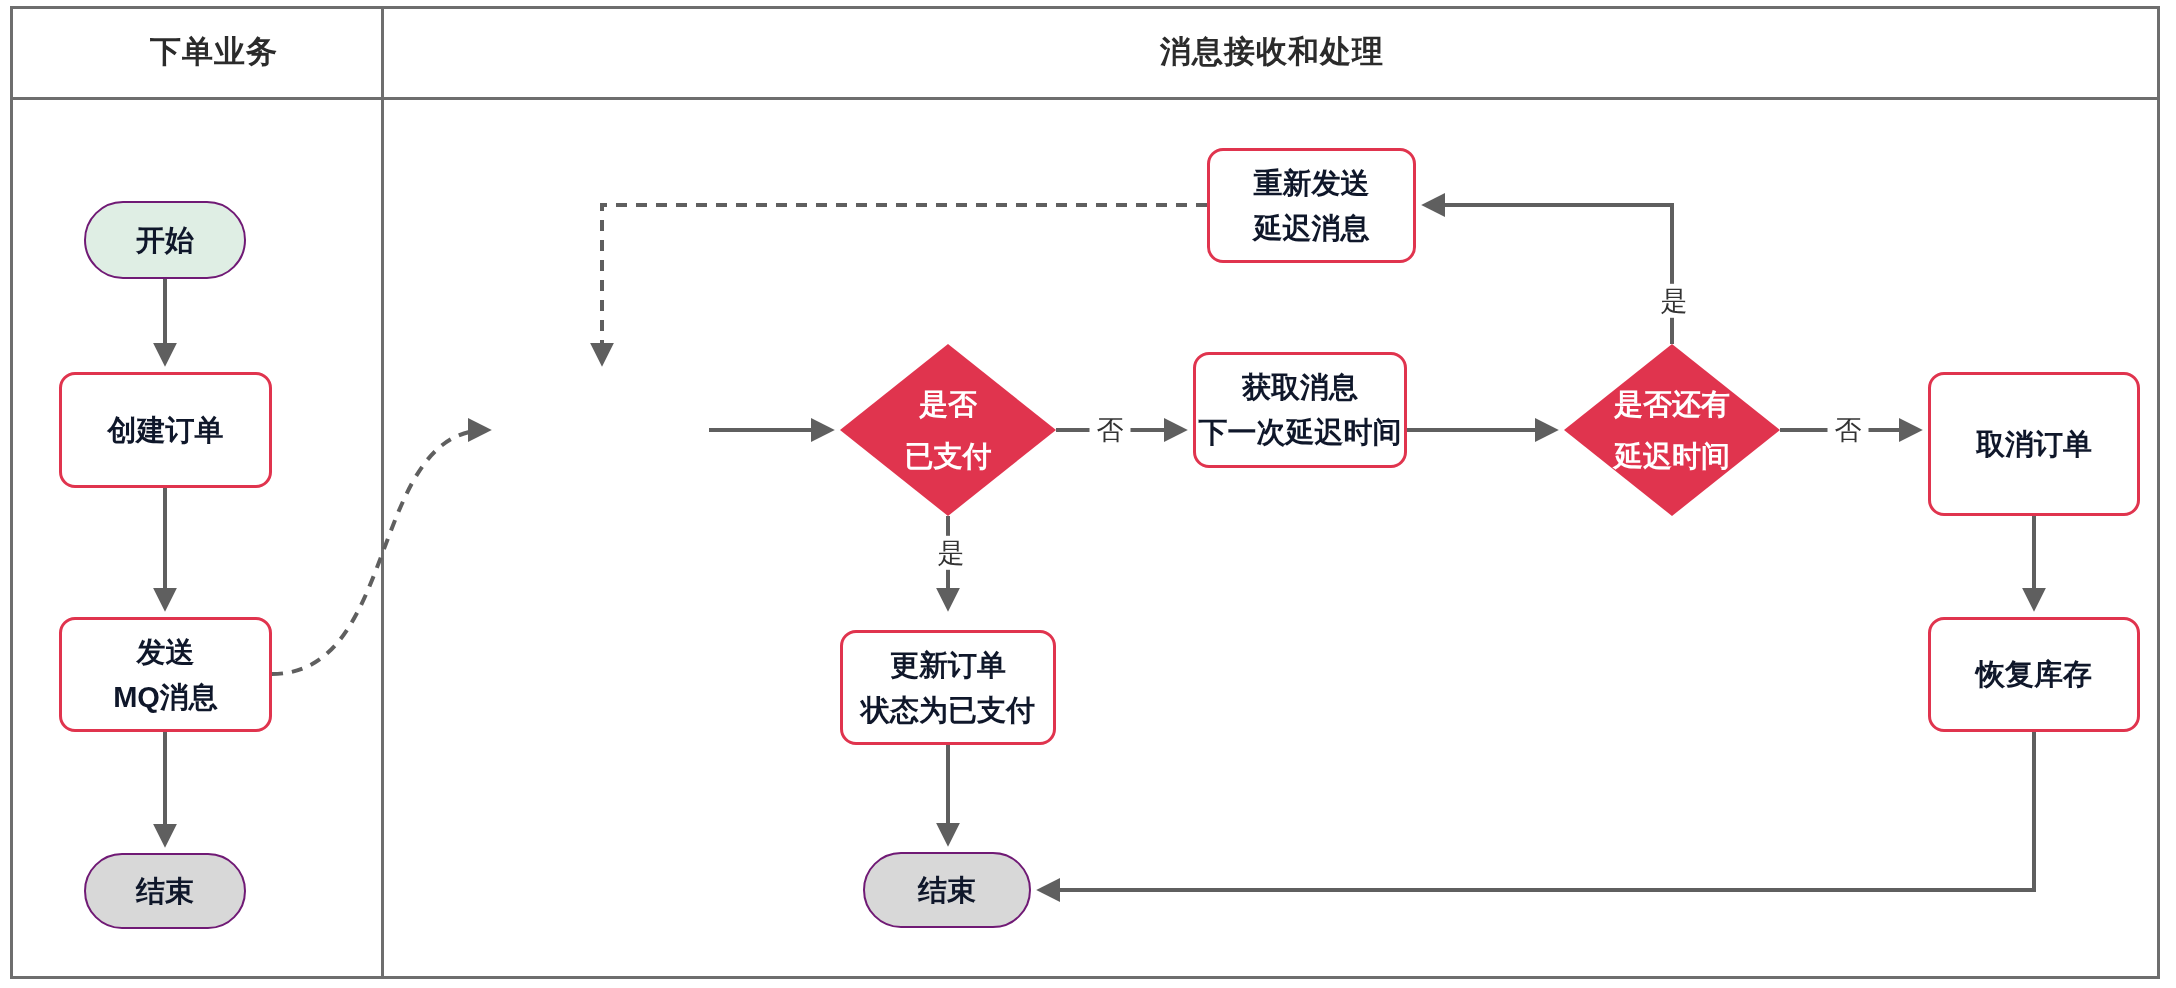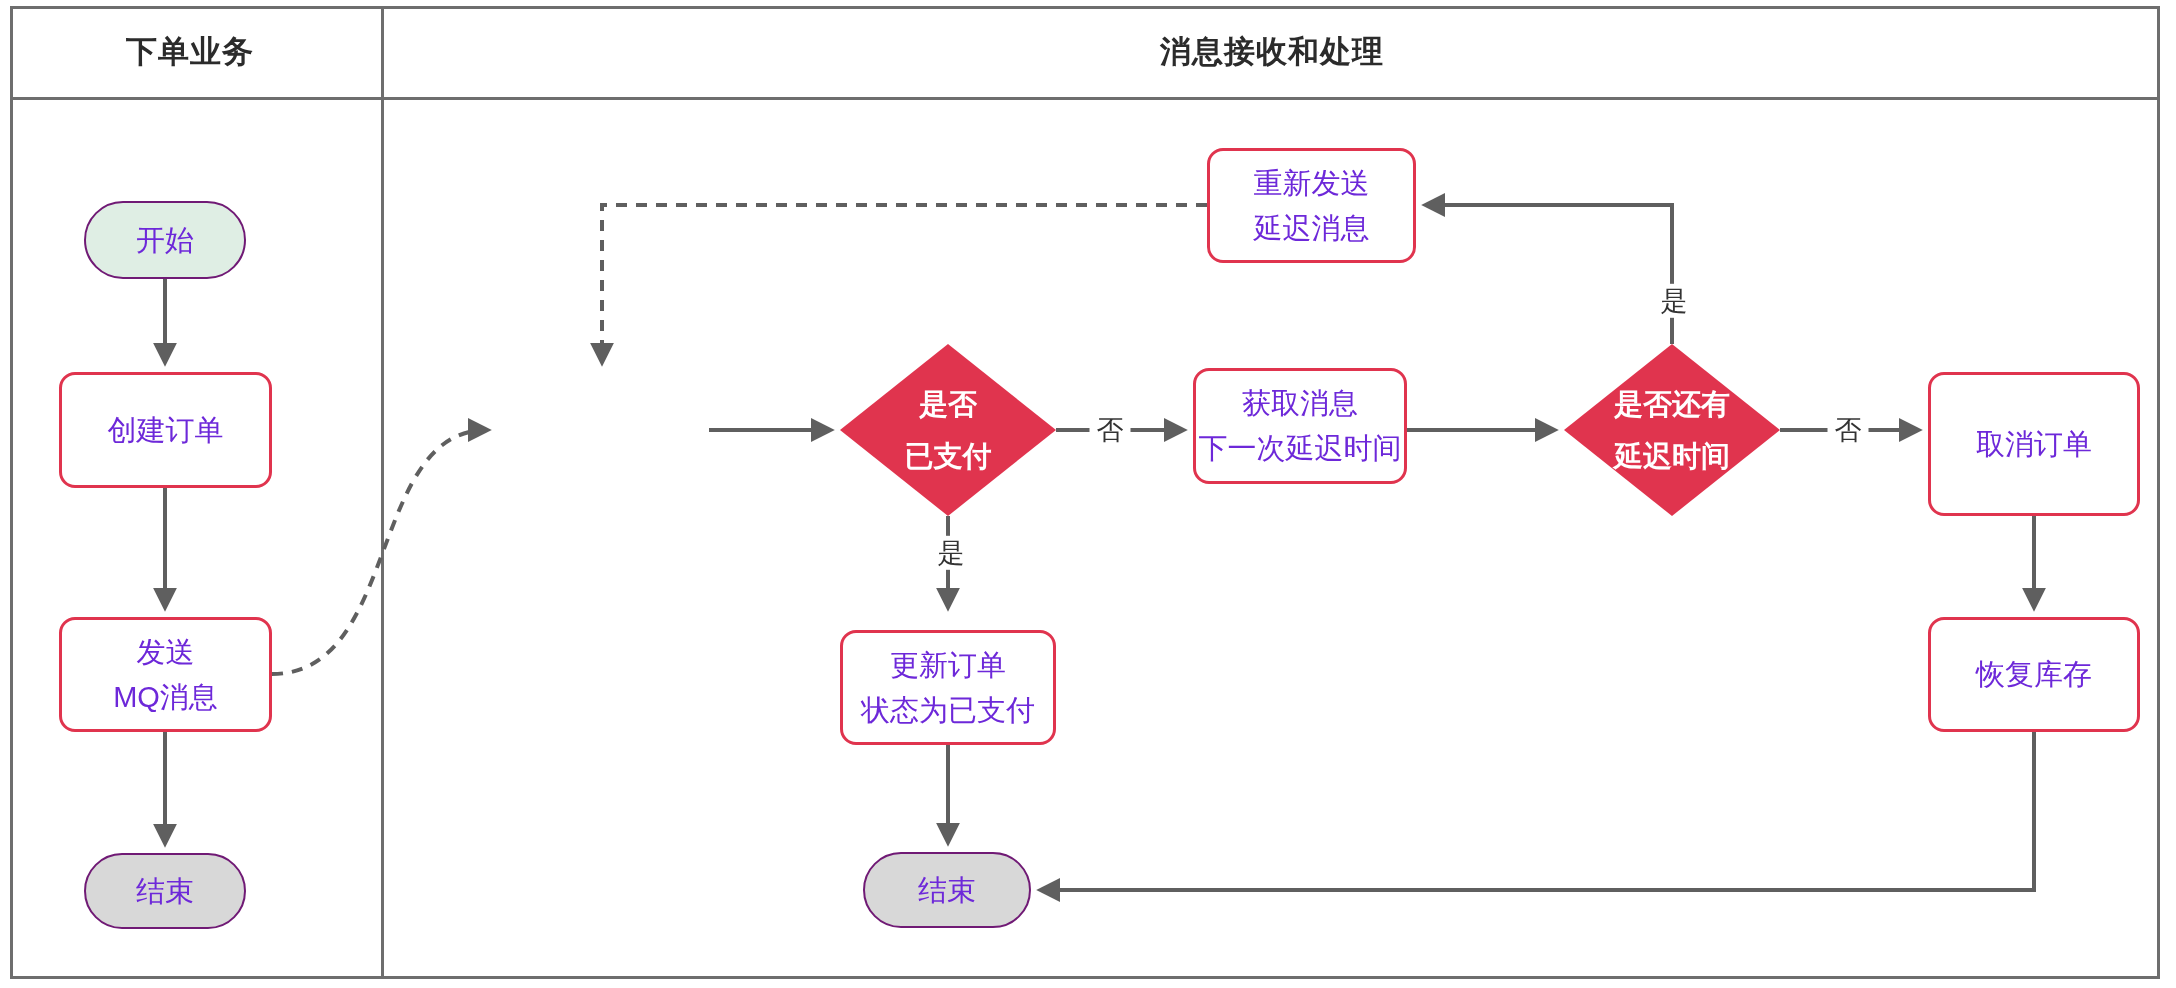--- a/index.html
+++ b/index.html
@@ -9,28 +9,28 @@
     overflow:hidden;
   }
   
   .frame{position:absolute;left:10px;top:6px;width:2150px;height:973px;border:3px solid #6e6e6e;box-sizing:border-box;}
   .lane-divider{position:absolute;left:381px;top:6px;width:3px;height:973px;background:#6e6e6e;}
   .header-sep{position:absolute;left:10px;top:97px;width:2150px;height:3px;background:#6e6e6e;}
   .lane-title{
     position:absolute;top:6px;height:91px;display:flex;align-items:center;justify-content:center;
     font-size:31px;font-weight:bold;color:#2b2b2b;letter-spacing:1px;
   }
-  .lane-title.left{left:4px;width:372px;}
+  .lane-title.left{left:28px;width:372px;}
   .lane-title.right{left:384px;width:1776px;}
 
   
   .node{
     position:absolute;display:flex;align-items:center;justify-content:center;
     text-align:center;white-space:pre-line;box-sizing:border-box;
-    font-size:29px;line-height:1.55;color:#6d28d9;z-index:3;
+    font-size:29px;line-height:1.55;color:#0f172a;z-index:3;font-weight:bold;
   }
   .process{background:#ffffff;border:3px solid #e0344e;border-radius:16px;}
   .terminal{border:2px solid #701a75;border-radius:44px;}
   .terminal.start{background:#dfeee4;}
   .terminal.end{background:#d8d8d8;}
   .diamond{
     background:#e0344e;color:#ffffff;font-weight:bold;line-height:1.8;
     clip-path:polygon(50% 0%,100% 50%,50% 100%,0% 50%);border:none;
   }
 
@@ -79,21 +79,21 @@
   </svg>
 
   <div class="node terminal start" style="left:84px;top:201px;width:162px;height:78px;">开始</div>
   <div class="node process" style="left:59px;top:372px;width:213px;height:116px;">创建订单</div>
   <div class="node process" style="left:59px;top:617px;width:213px;height:115px;">发送
 MQ消息</div>
   <div class="node terminal end" style="left:84px;top:853px;width:162px;height:76px;">结束</div>
 
   <div class="node diamond" style="left:840px;top:344px;width:216px;height:172px;">是否
 已支付</div>
-  <div class="node process" style="left:1193px;top:368px;width:214px;height:116px;">获取消息
+  <div class="node process" style="left:1193px;top:352px;width:214px;height:116px;">获取消息
 下一次延迟时间</div>
   <div class="node diamond" style="left:1564px;top:344px;width:216px;height:172px;">是否还有
 延迟时间</div>
   <div class="node process" style="left:1207px;top:148px;width:209px;height:115px;">重新发送
 延迟消息</div>
   <div class="node process" style="left:840px;top:630px;width:216px;height:115px;">更新订单
 状态为已支付</div>
   <div class="node process" style="left:1928px;top:372px;width:212px;height:144px;">取消订单</div>
   <div class="node process" style="left:1928px;top:617px;width:212px;height:115px;">恢复库存</div>
   <div class="node terminal end" style="left:863px;top:852px;width:168px;height:76px;">结束</div>

